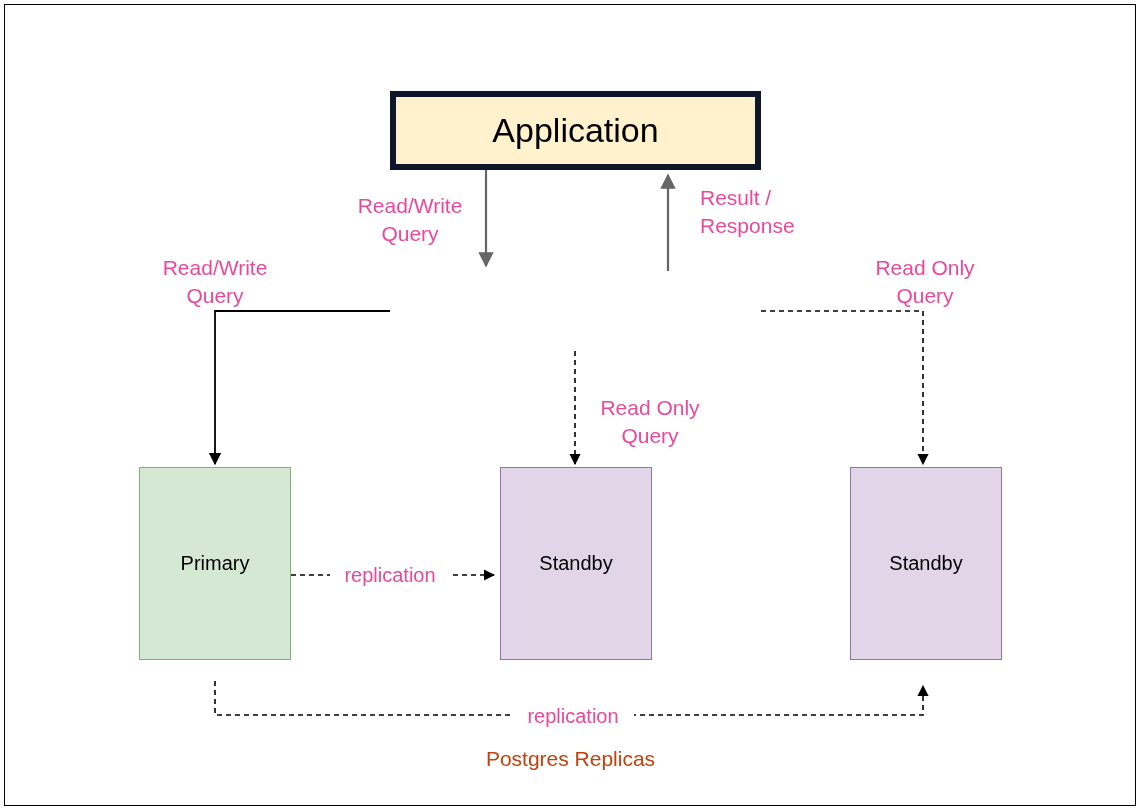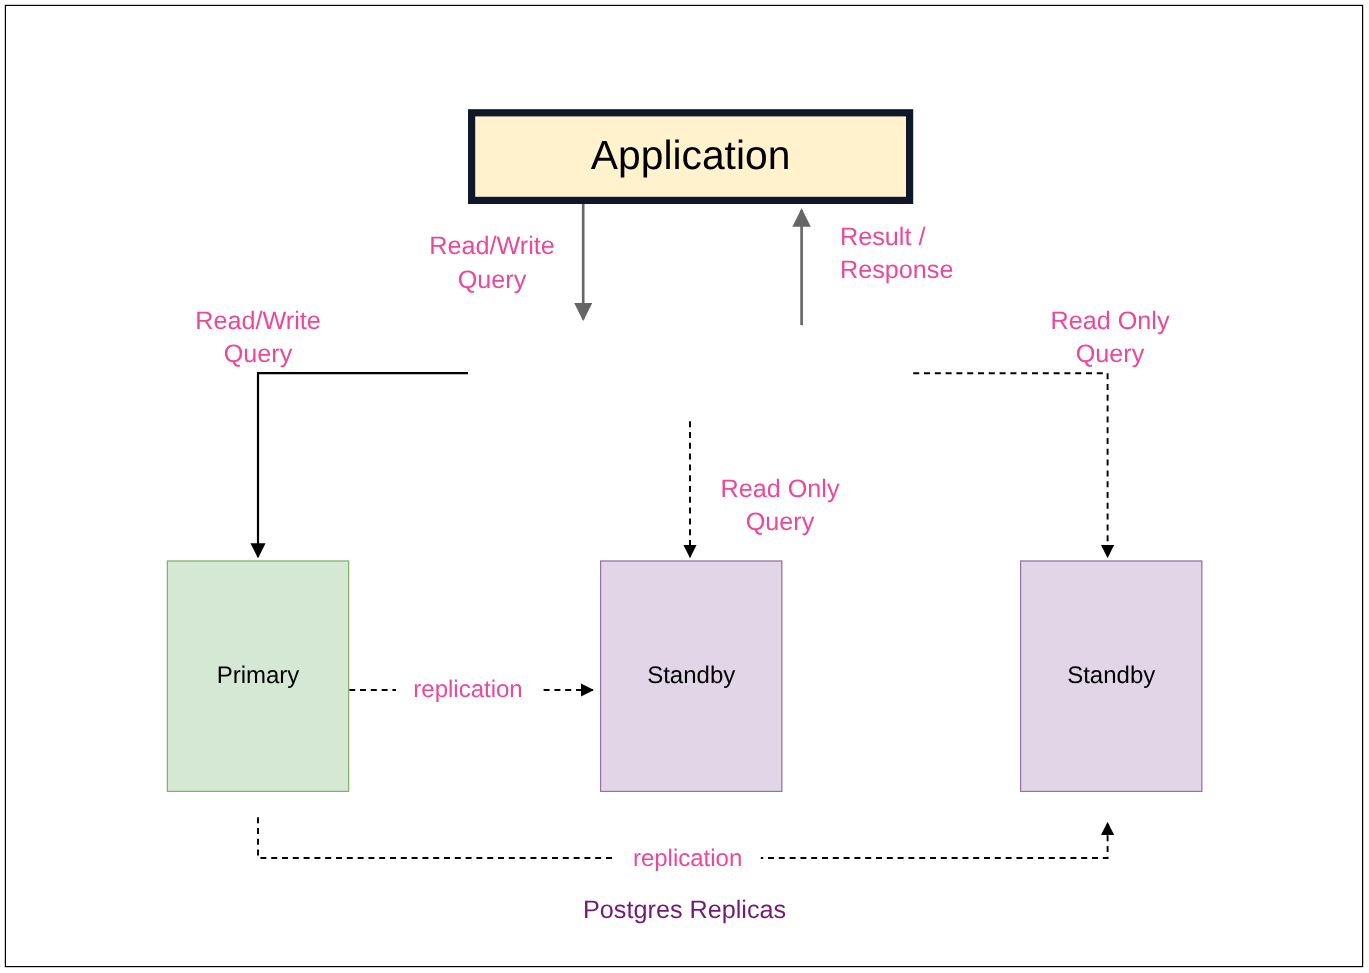--- a/index.html
+++ b/index.html
@@ -101,21 +101,21 @@
   .lbl-ro-center   { left: 585px; top: 394px; width: 130px; }
   .lbl-repl-mid    { left: 330px; top: 562px; width: 120px; font-size: 20px; background:#ffffff; }
   .lbl-repl-bottom { left: 512px; top: 703px; width: 122px; font-size: 20px; background:#ffffff; }
   .caption {
     position: absolute;
     left: 0;
     top: 747px;
     width: 1141px;
     text-align: center;
     font-size: 21px;
-    color: #701a75;
+    color: #c2410c;
   }
 </style>
 </head>
 <body>
 
 <div id="canvas">
 
   <div id="page-border"></div>
 
   <svg id="wires" viewBox="0 0 1141 811" xmlns="http://www.w3.org/2000/svg">

